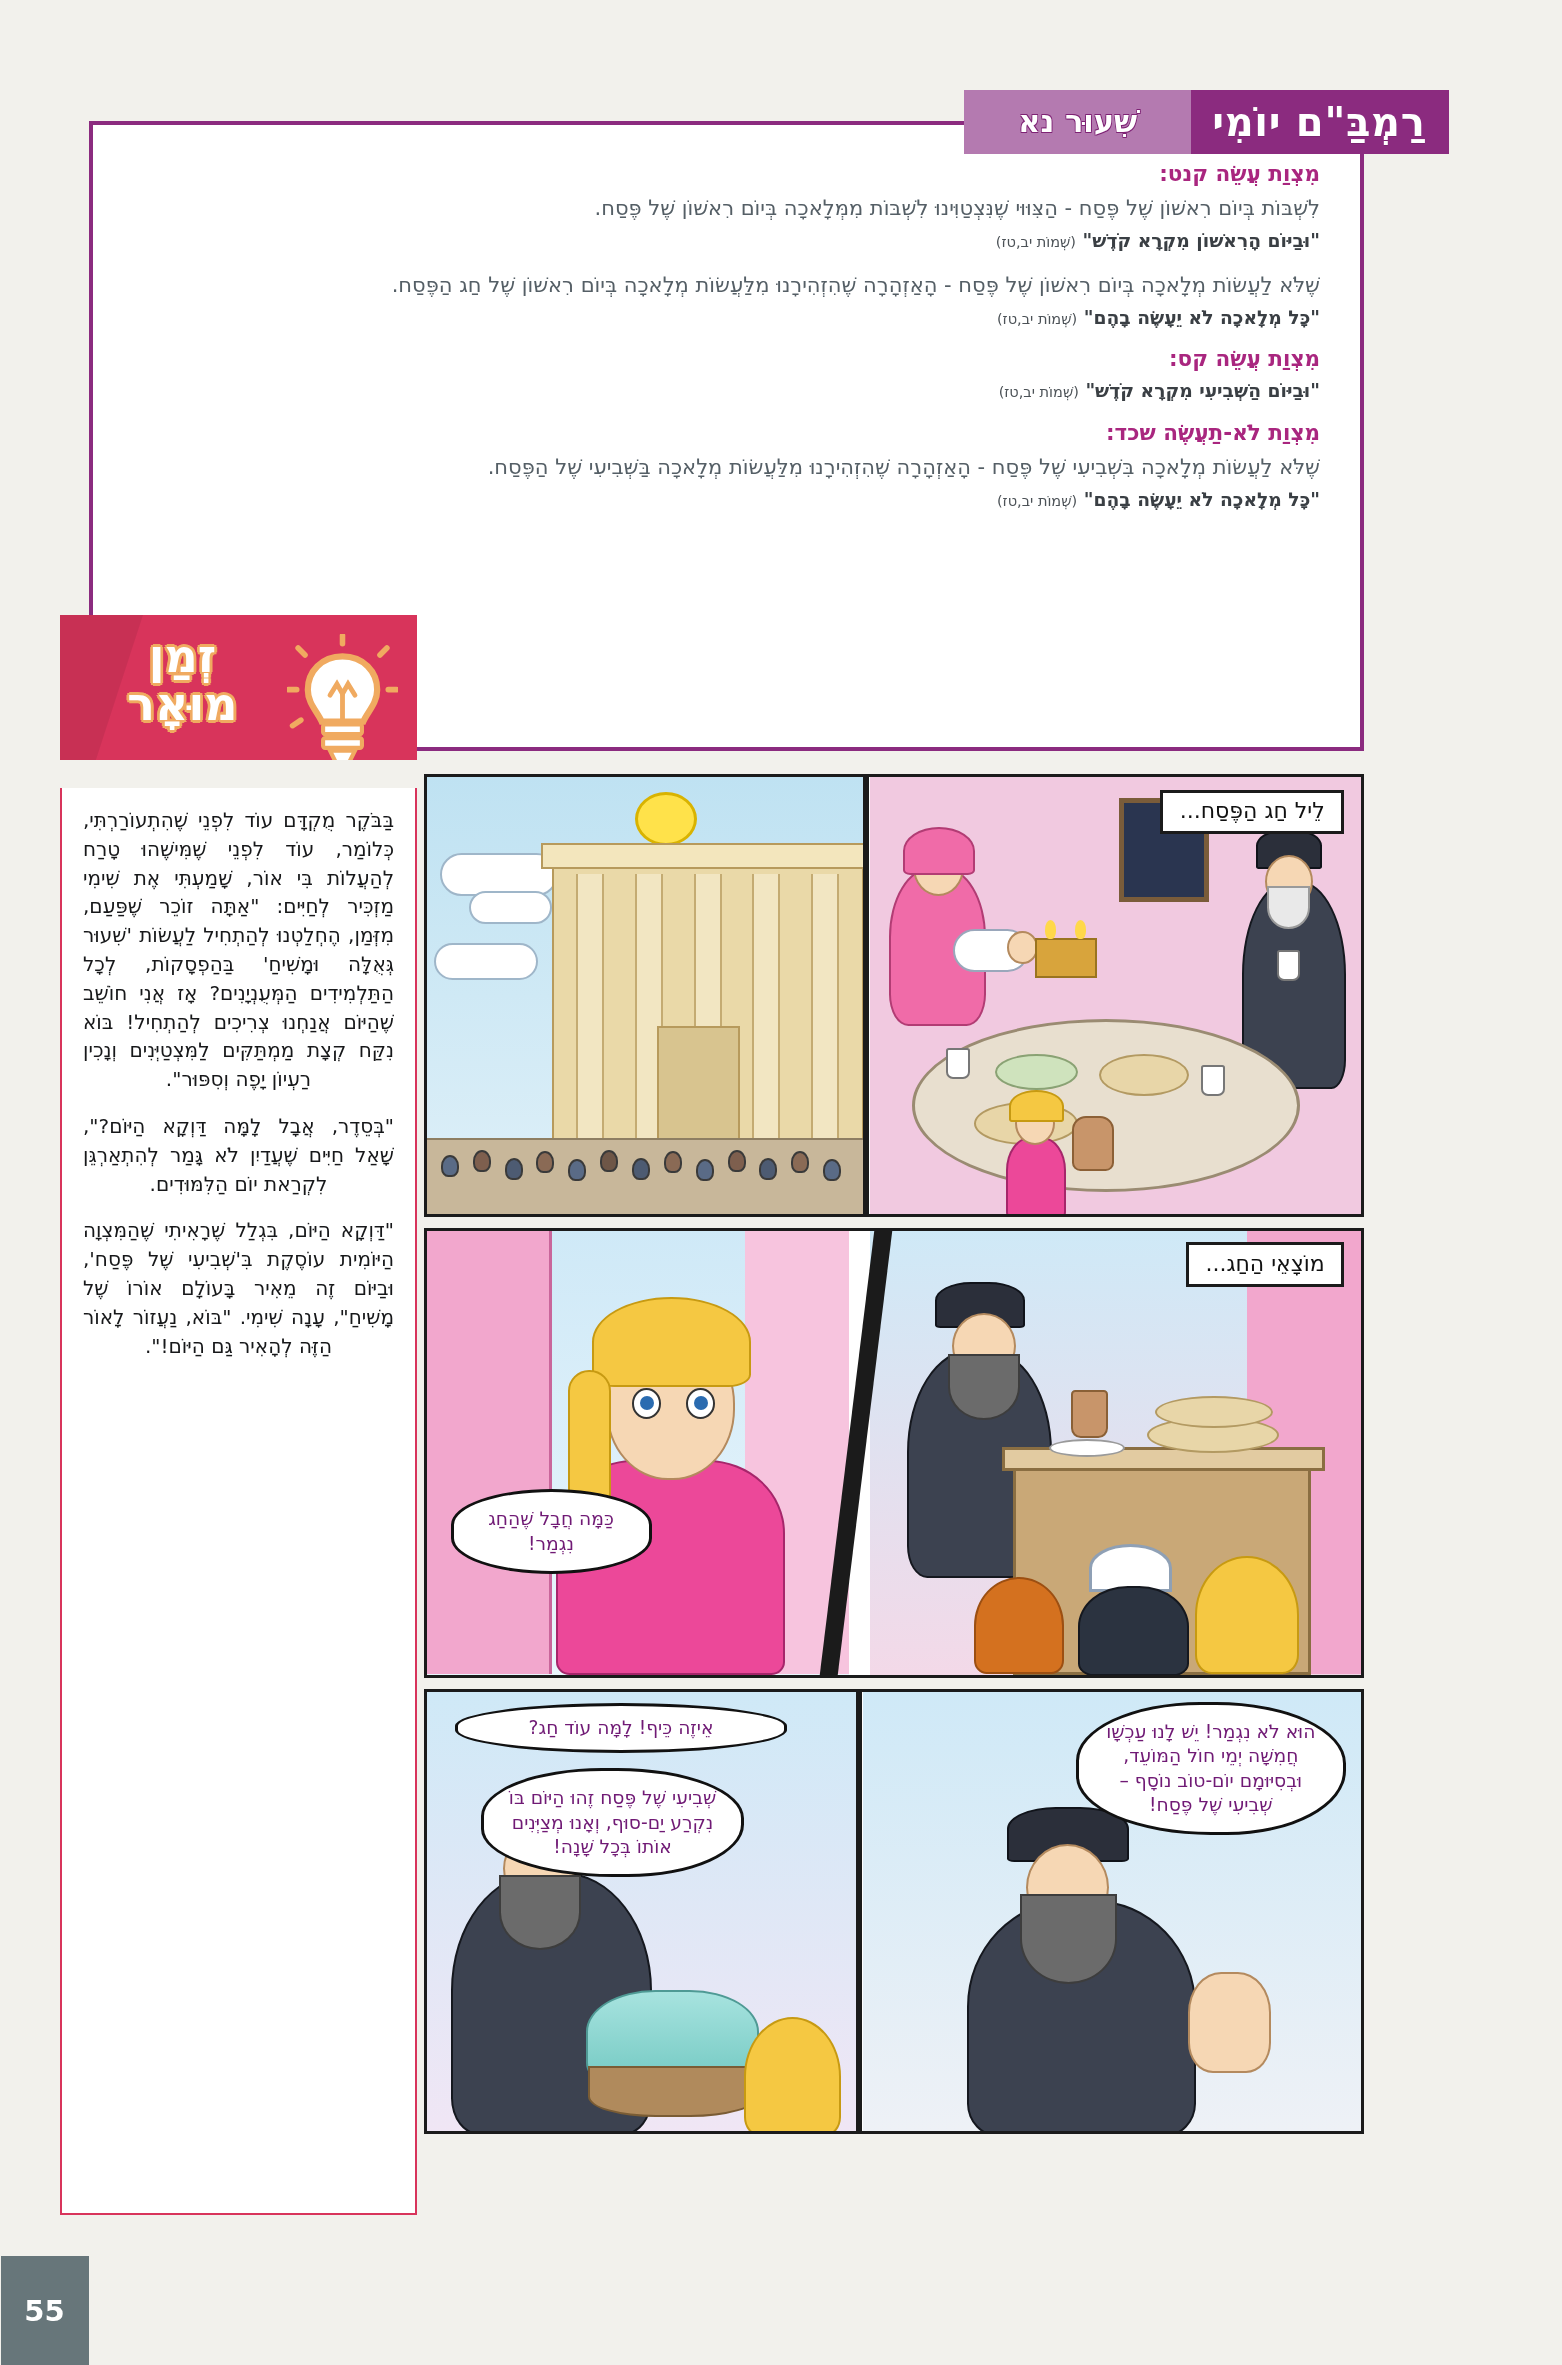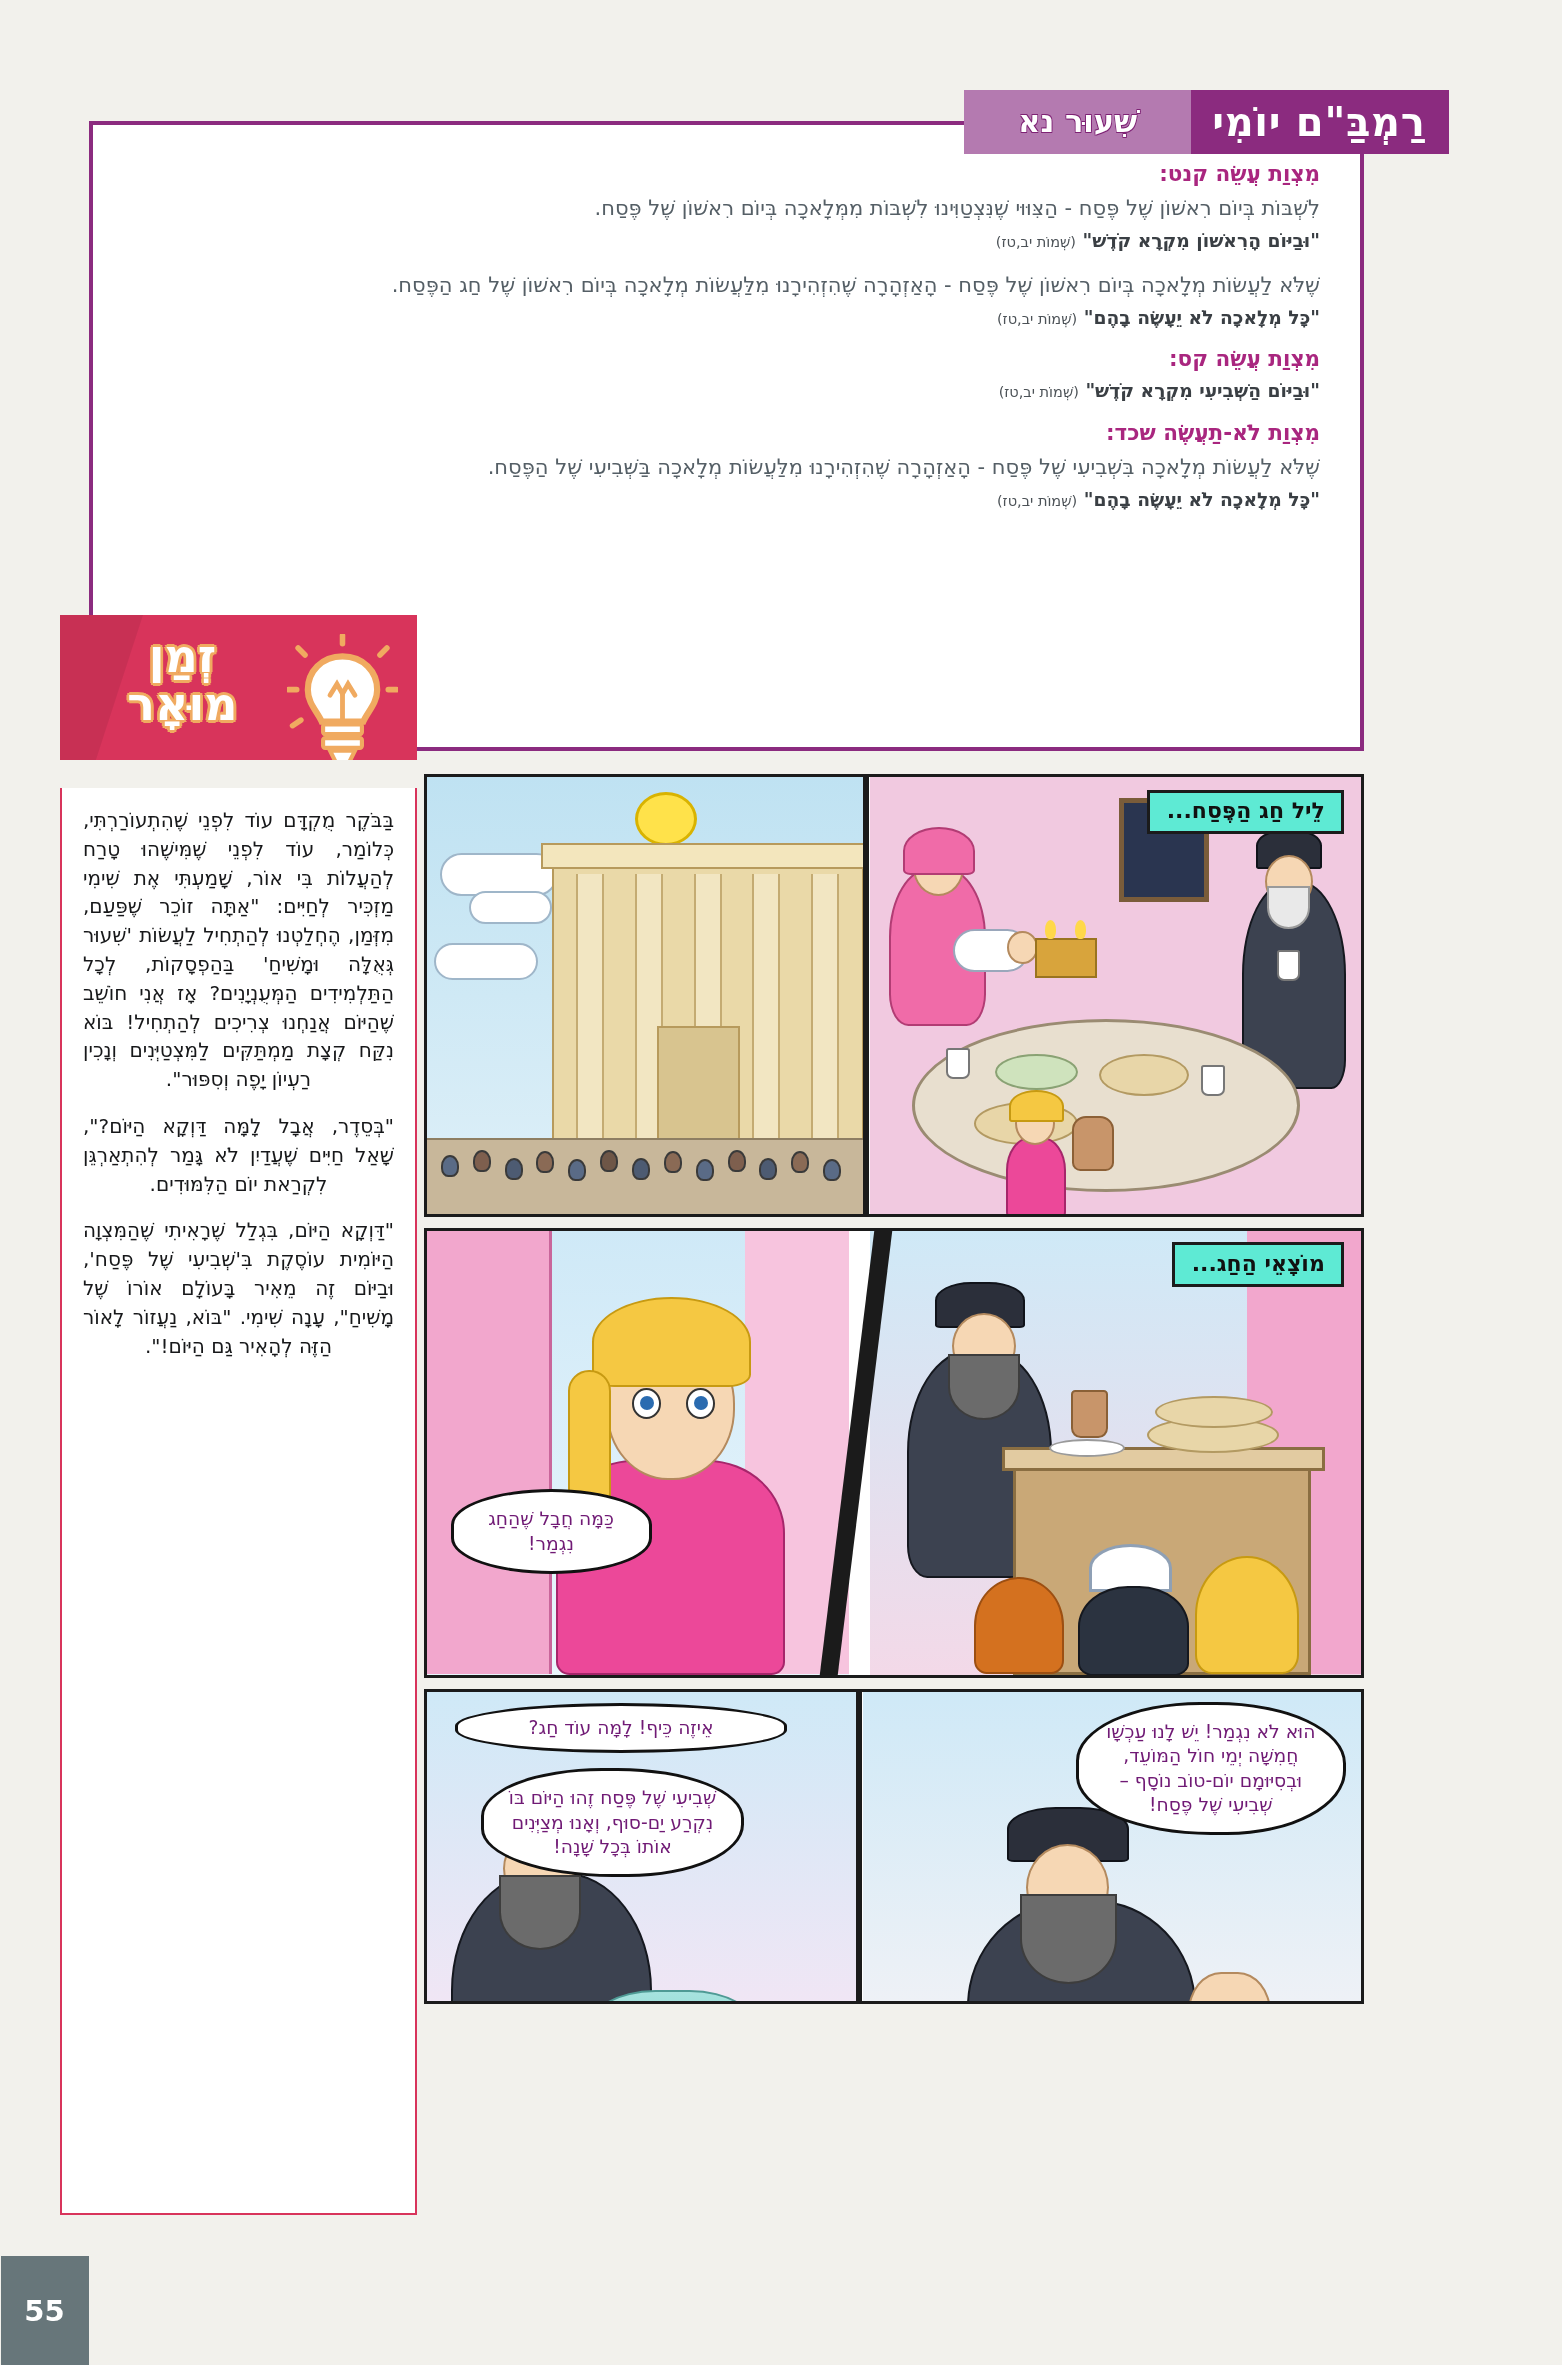--- a/index.html
+++ b/index.html
@@ -173,21 +173,21 @@
   .strip {
     position: relative;
     width: 100%;
     border: 3.5px solid #1b1b1b;
     background: #ffffff;
     overflow: hidden;
     margin-bottom: 11px;
   }
   .strip.s1 { height: 443px; }
   .strip.s2 { height: 450px; }
-  .strip.s3 { height: 315px; margin-bottom: 0; }
+  .strip.s3 { height: 445px; margin-bottom: 0; }
 
   .half { position: absolute; top: 0; bottom: 0; overflow: hidden; }
   .divider-v {
     position: absolute; top: 0; bottom: 0;
     width: 6.2px; background: #1b1b1b; z-index: 8;
   }
   .divider-slant {
     position: absolute; top: -14px; bottom: -14px;
     width: 18px; background: #1b1b1b;
     transform: skewX(-7deg); z-index: 8;
@@ -207,25 +207,25 @@
     position: absolute; width: 28px; background: #f2e6c2;
     border-left: 2.8px solid #c4ab72; border-right: 2.8px solid #c4ab72;
   }
   .crowd-dot {
     position: absolute; width: 18px; height: 22px;
     border-radius: 50% 50% 40% 40%; border: 2.1px solid #3a3a3a;
   }
 
   .caption-box {
     position: absolute;
-    background: #5eead4;
+    background: #ffffff;
     border: 3.5px solid #1b1b1b;
     padding: 5.5px 16.6px 8.3px 16.6px;
     font-size: 22px;
-    font-weight: bold;
+    font-weight: normal;
     color: #111;
     direction: rtl;
     white-space: nowrap;
     z-index: 20;
   }
 
   .bubble {
     position: absolute;
     background: #ffffff;
     border: 3.5px solid #111111;

